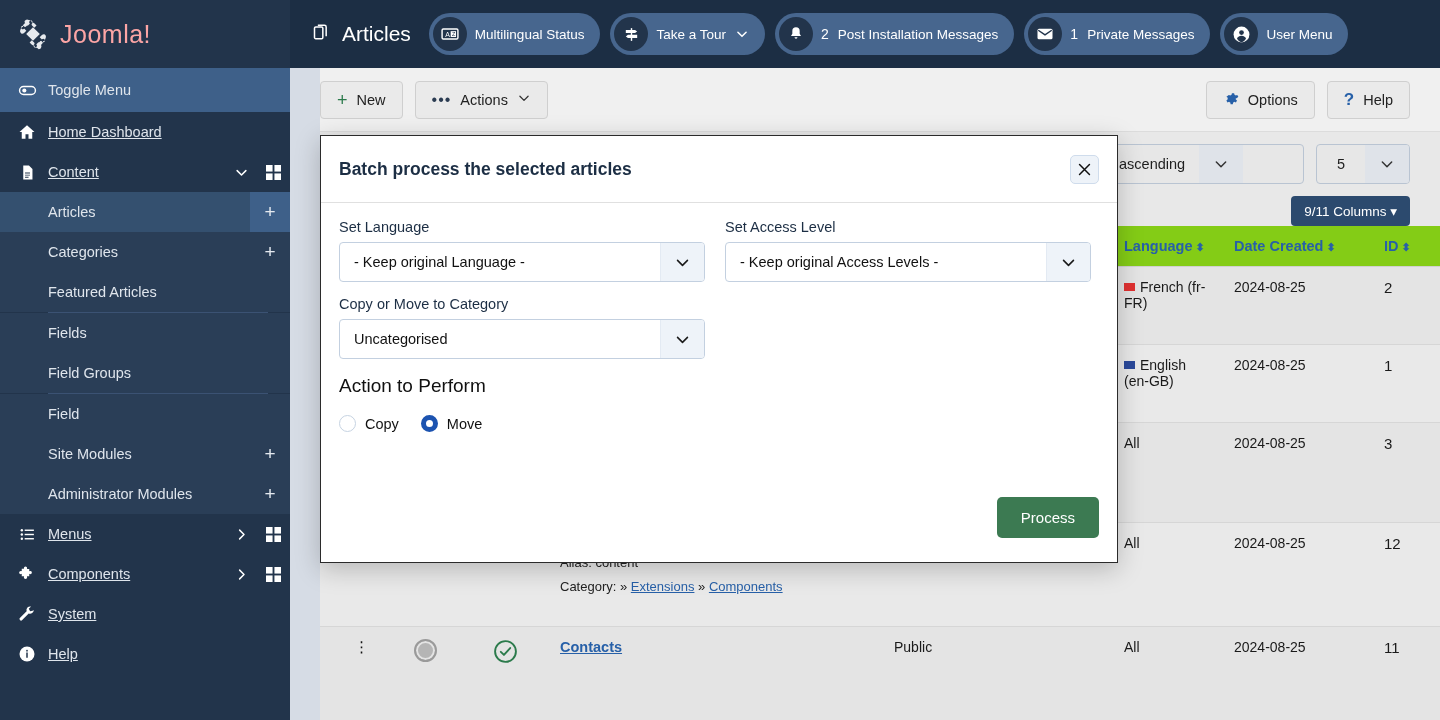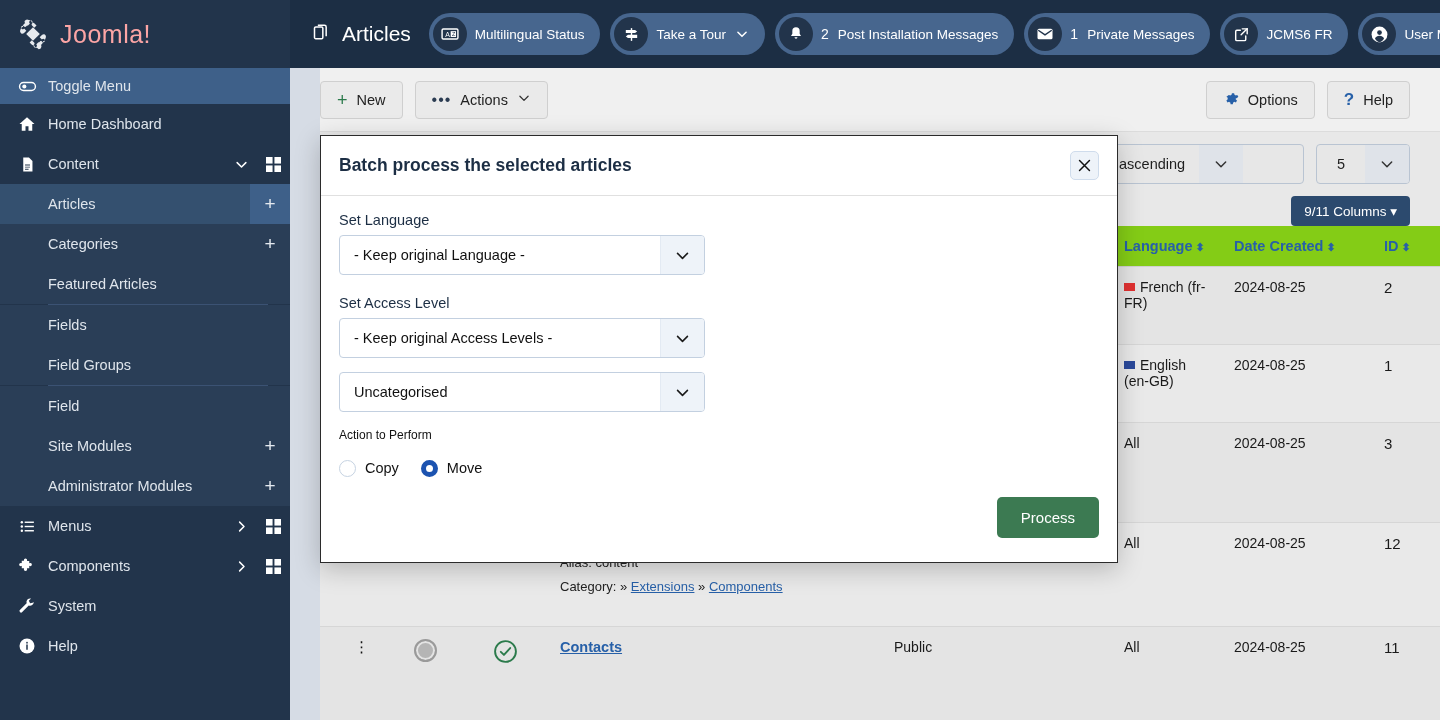--- a/index.html
+++ b/index.html
@@ -30,22 +30,22 @@
   .nav-item {
     display: flex; align-items: center; height: 40px;
     padding-left: 14px; font-size: 14.5px; color: #dfe5ec;
     position: relative; cursor: pointer;
   }
   .nav-item .ico {
     width: 26px; flex: none; display: flex; align-items: center; justify-content: center;
     color: #ffffff;
   }
   .nav-item .lbl { flex: 1; padding-left: 8px; }
-  .nav-item.toggle { background: #3e6089; height: 36px; }
-  .nav-item.toplevel { background: #22344b; }
+  .nav-item.toggle { background: #3e6089; height: 44px; }
+  .nav-item.toplevel { background: #22344b; text-decoration: underline; }
   .nav-sub {
     display: flex; align-items: center; height: 40px;
     padding-left: 48px; font-size: 14.5px; color: #dfe5ec;
     background: #2a3e57; position: relative; cursor: pointer;
   }
   .nav-sub.active { background: #34506f; }
   .nav-sub .lbl { flex: 1; }
   .nav-sub .plus, .nav-item .plus {
     width: 40px; height: 40px; flex: none;
     display: flex; align-items: center; justify-content: center;
@@ -149,46 +149,46 @@
   .flag { display:inline-block; width:11px; height:8px; margin-right:5px; vertical-align: 1px; }
 
   
   #modal {
     position: absolute; left: 320px; top: 135px; width: 798px; height: 428px;
     background: #fff; border: 1px solid #2b2b2b;
     box-shadow: 0 6px 24px rgba(0,0,0,.22); z-index: 50;
     display: flex; flex-direction: column;
   }
   .modal-head {
-    height: 60px; display: flex; align-items: center; padding: 0 18px;
+    height: 67px; display: flex; align-items: center; padding: 0 18px;
     border-bottom: 1px solid #e0e0e0;
   }
   .modal-title { font-size: 17.5px; font-weight: bold; color: #1c2e44; flex: 1; }
   .close-btn {
     width: 29px; height: 29px; border: 1px solid #cfdcec; border-radius: 5px;
     background: #eef3f9; display: flex; align-items: center; justify-content: center;
     cursor: pointer;
   }
   .modal-body { padding: 16px 18px 0 18px; flex: 1; }
-  .frow { display: flex; gap: 20px; margin-bottom: 14px; flex-direction: column; }
+  .frow { display: flex; gap: 20px; margin-bottom: 14px; }
   .fgroup { width: 366px; }
   .flabel { font-size: 14.5px; color: #1c2e44; margin-bottom: 7px; }
   .fselect {
     display: flex; align-items: stretch; height: 40px; width: 100%;
     border: 1px solid #c3d0e0; border-radius: 4px; overflow: hidden; background: #fff;
     font-size: 14.5px; color: #111; cursor: pointer;
   }
   .fselect .v { flex: 1; display: flex; align-items: center; padding: 0 14px; }
   .fselect .a {
     width: 44px; display: flex; align-items: center; justify-content: center;
     background: #eef3f9; border-left: 1px solid #e3eaf3;
   }
-  .section-label { font-size: 12px; color: #111; margin: 16px 0 18px 0; }
+  .section-label { font-size: 19px; color: #111; margin: 16px 0 18px 0; }
   .radios { display: flex; align-items: center; gap: 22px; }
-  .radio { display: flex; align-items: flex-start; gap: 9px; font-size: 14.5px; color: #111; cursor: pointer; }
+  .radio { display: flex; align-items: center; gap: 9px; font-size: 14.5px; color: #111; cursor: pointer; }
   .rdot { width: 17px; height: 17px; border-radius: 50%; border: 1.5px solid #c6d3e2; background: #fff; flex: none; }
   .rdot.on {
     border: 5px solid #1c53b0; background: #fff;
     box-shadow: 0 0 0 0 transparent;
   }
   .modal-foot { padding: 0 18px 24px 18px; display: flex; justify-content: flex-end; }
   .process-btn {
     background: #3c7a52; color: #fff; font-size: 15px; border-radius: 5px;
     padding: 12px 24px; cursor: pointer; border: none;
   }
@@ -413,30 +413,20 @@
       <span class="circ">
         <svg width="18" height="18" viewBox="0 0 24 24">
             <rect x="2" y="5" width="20" height="14" rx="2" fill="#fff"></rect>
             <path d="M3 7l9 6 9-6" stroke="#22344b" stroke-width="2" fill="none"></path>
           </svg>
       </span>
       <span class="cnt">1</span>
       <span>Private Messages</span>
     </div>
 
-    <div class="hpill">
-      <span class="circ">
-        <svg width="17" height="17" viewBox="0 0 24 24">
-            <path d="M13 4h7v7" stroke="#fff" stroke-width="2" fill="none" stroke-linecap="round"></path>
-            <path d="M20 4l-8.5 8.5" stroke="#fff" stroke-width="2" fill="none" stroke-linecap="round"></path>
-            <path d="M18 14v5a1.6 1.6 0 0 1-1.6 1.6H5.4A1.6 1.6 0 0 1 3.8 19V7.6A1.6 1.6 0 0 1 5.4 6h5" stroke="#fff" stroke-width="2" fill="none" stroke-linecap="round"></path>
-          </svg>
-      </span>
-      <span>JCMS6 FR</span>
-    </div>
 
     <div class="hpill">
       <span class="circ">
         <svg width="19" height="19" viewBox="0 0 24 24">
             <circle cx="12" cy="12" r="10" fill="#fff"></circle>
             <circle cx="12" cy="9.5" r="3" fill="#22344b"></circle>
             <path fill="#22344b" d="M12 13.5c-3 0-5.3 1.7-5.7 3.9A9.9 9.9 0 0 0 12 22a9.9 9.9 0 0 0 5.7-4.6c-.4-2.2-2.7-3.9-5.7-3.9z"></path>
           </svg>
       </span>
       <span>User Menu</span>
@@ -636,20 +626,21 @@
               <svg width="17" height="17" viewBox="0 0 24 24">
                   <path d="M5 9l7 7 7-7" stroke="#1a1a1a" stroke-width="2.2" fill="none" stroke-linecap="round" stroke-linejoin="round"></path>
                 </svg>
             </span>
           </div>
         </div>
       </div>
 
       <div class="frow">
         <div class="fgroup">
+          <div class="flabel">Copy or Move to Category</div>
           <div class="fselect">
             <span class="v">Uncategorised</span>
             <span class="a">
               <svg width="17" height="17" viewBox="0 0 24 24">
                   <path d="M5 9l7 7 7-7" stroke="#1a1a1a" stroke-width="2.2" fill="none" stroke-linecap="round" stroke-linejoin="round"></path>
                 </svg>
             </span>
           </div>
         </div>
       </div>

